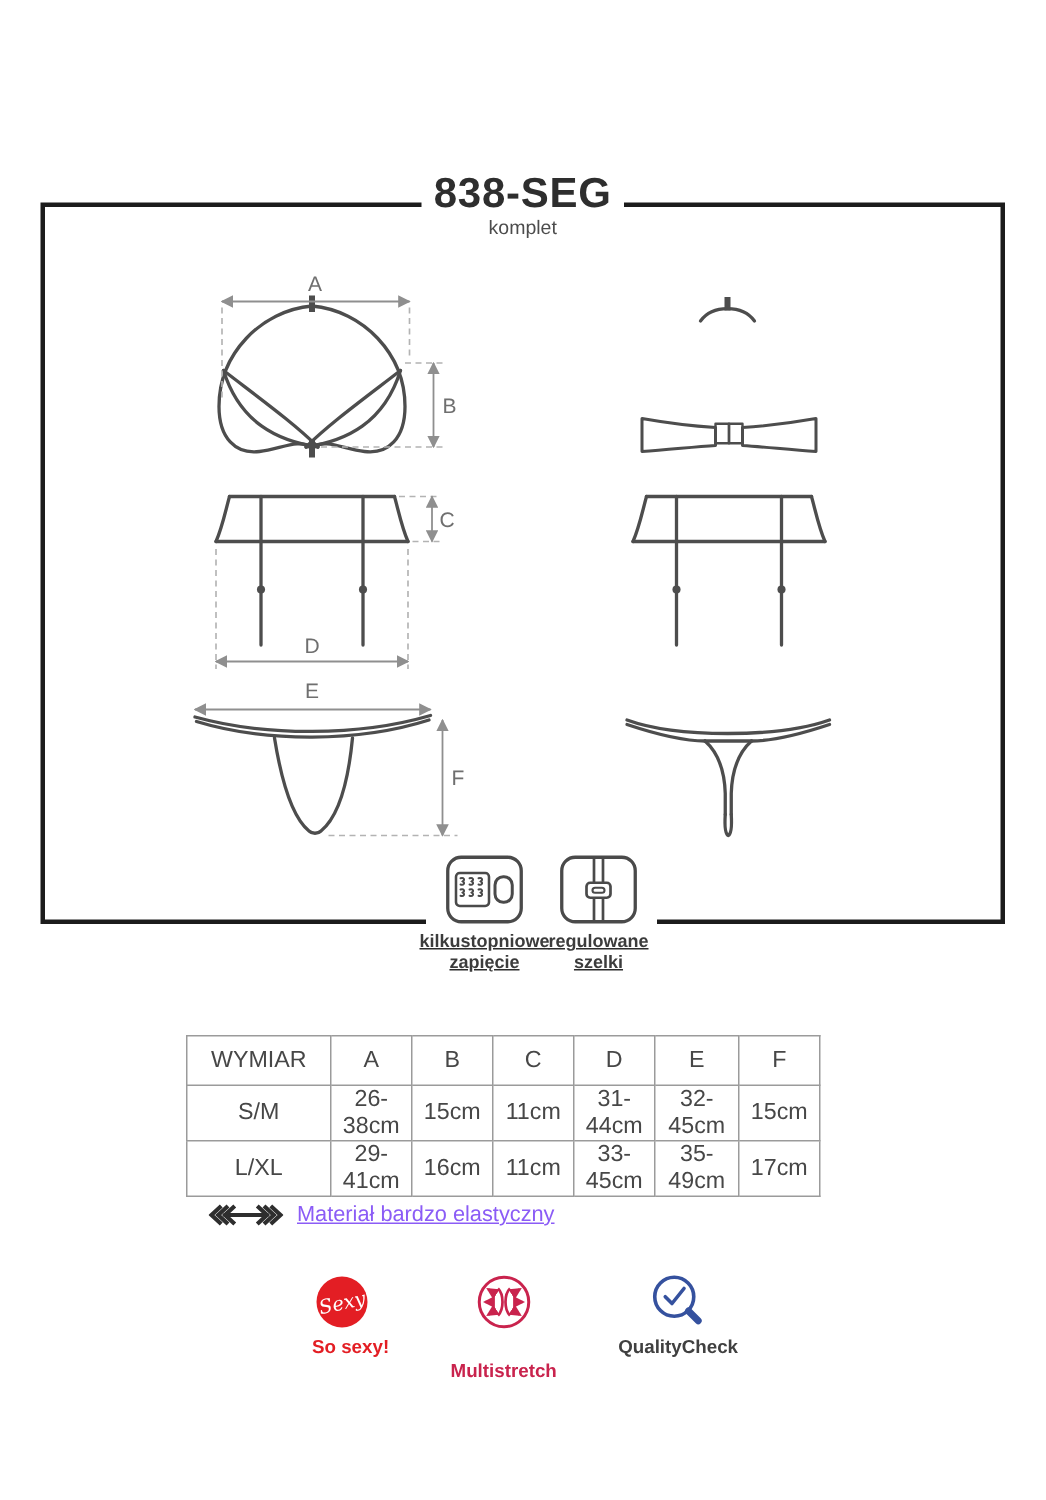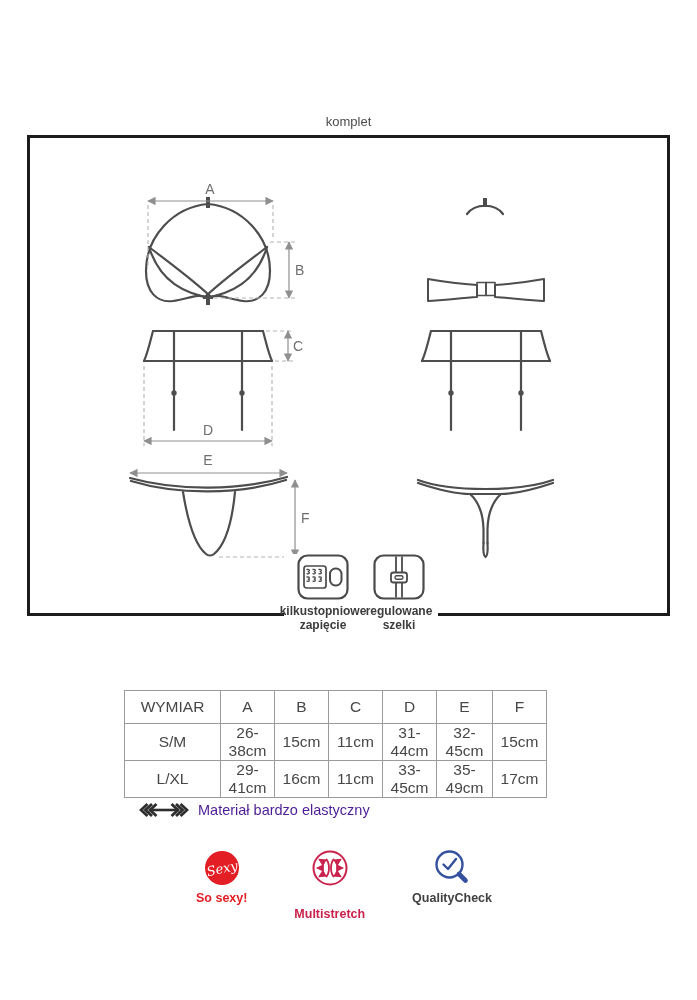--- a/index.html
+++ b/index.html
@@ -5,51 +5,52 @@
   html,body{margin:0;padding:0;background:#ffffff;}
   .sheet{position:relative;width:697px;height:1000px;background:#fff;overflow:hidden;
          font-family:"Liberation Sans",sans-serif;color:#2b2b2b;}
   .frame{position:absolute;left:27px;top:135px;width:643px;height:481px;
          border:3px solid #1c1c1c;box-sizing:border-box;z-index:1;}
   .title-block{position:absolute;left:281px;top:114px;width:135px;text-align:center;
          background:#fff;z-index:3;}
   .title-block h1{margin:0;font-size:28px;font-weight:bold;letter-spacing:.5px;color:#2e2e2e;line-height:30px;}
   .title-block .sub{font-size:13px;color:#4c4c4c;line-height:15px;}
   .drawings{position:absolute;left:27px;top:135px;z-index:2;}
-  .fastening-block{position:absolute;left:284px;top:554px;display:flex;gap:14px;
-         background:#fff;padding:0 8px;z-index:4;}
+  .fastening-block{position:absolute;left:284px;top:570px;display:flex;gap:14px;
+         background:#fff;padding:0 8px;z-index:4;text-decoration:underline;}
   .feature{display:flex;flex-direction:column;align-items:center;width:62px;}
   .feature .flabel{margin-top:5px;font-size:12px;font-weight:bold;color:#3c3c3c;
          text-align:center;line-height:1.15;}
   .size-table{position:absolute;left:124px;top:690px;width:422px;border-collapse:collapse;
          table-layout:fixed;z-index:2;}
   .size-table td{border:1px solid #9b9b9b;text-align:center;vertical-align:middle;
          font-size:15.5px;color:#474747;padding:0;}
   .size-table tr.hdr td{height:32px;}
   .size-table tr.data td{height:36px;}
   .material-note{position:absolute;left:139px;top:802px;display:flex;align-items:center;
          gap:9px;z-index:2;}
-  .material-note .mtext{font-size:14.5px;color:#4c1d95;}
+  .material-note .mtext{font-size:14.5px;color:#8b5cf6;text-decoration:underline;}
   .badges{position:absolute;left:196px;top:848px;width:296px;display:flex;
          justify-content:space-between;align-items:flex-start;z-index:2;}
   .badge{display:flex;flex-direction:column;align-items:center;}
   .badge .blabel{margin-top:4px;font-size:12.5px;font-weight:bold;line-height:1;}
-  .badge.sexy .blabel{color:#e31e24;}
+  .badge.sexy .blabel{color:#e31e24;margin-left:12px;}
   .badge.multi .blabel{color:#c9234d;margin-top:20px;}
   .badge.nickel .blabel{color:#4a7dc0;}
   .badge.quality .blabel{color:#404040;}
 </style>
 </head>
 <body>
 
 <div class="sheet">
 
   <div class="frame"></div>
 
   <div class="title-block">
+    <h1>838-SEG</h1>
     <div class="sub">komplet</div>
   </div>
 
   <svg class="drawings" width="643" height="481" viewBox="0 0 643 481">
     <defs>
       <marker id="dimarr" viewBox="0 0 10 10" refX="9" refY="5" markerWidth="7" markerHeight="7" orient="auto-start-reverse">
         <path d="M0 0 L10 5 L0 10 z" fill="#8f8f8f"></path>
       </marker>
     </defs>
 

